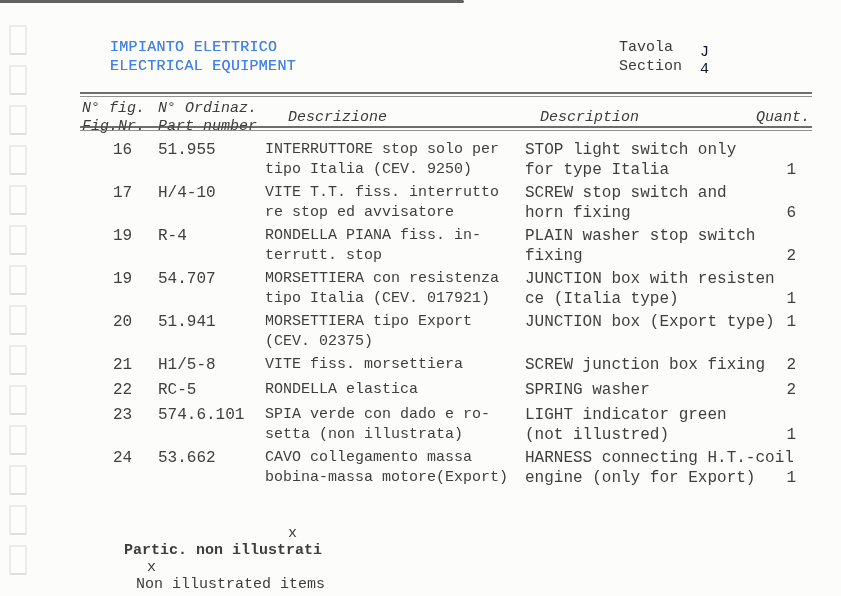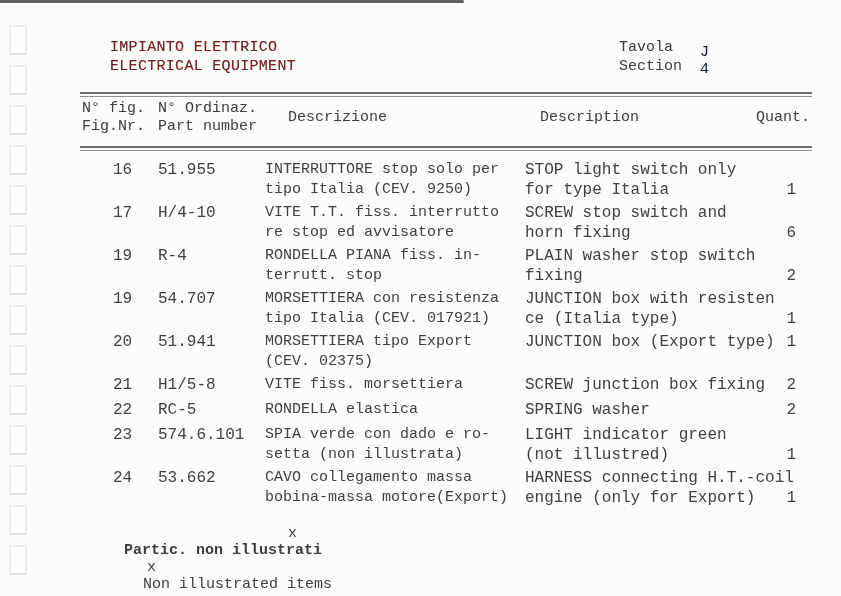--- a/index.html
+++ b/index.html
@@ -29,34 +29,34 @@
     position: absolute; left: 9px;
     width: 14px; height: 26px;
     border: 2px solid #ebebe8;
     border-bottom-color: #e0e0dd;
     border-radius: 2px;
     background: #fdfdfc;
   }
 
   
   .title-block { position: absolute; left: 110px; top: 38px; }
-  .title-block div { font-size: 15px; line-height: 19px; letter-spacing: .3px; color: #7f1d1d; text-shadow: 0 0 .5px rgba(56,56,56,.55); }
+  .title-block div { font-size: 15px; line-height: 19px; letter-spacing: .3px; color: #3b82f6; text-shadow: 0 0 .5px rgba(56,56,56,.55); }
   .section-block { position: absolute; left: 619px; top: 38px; }
   .section-labels div { font-size: 15px; line-height: 19px; color: #3c3c3c; }
   .section-code {
     position: absolute; left: 81px; top: 6px;
     font-size: 15px; letter-spacing: 4px; color: #0f172a;
   }
 
   
   .table-block { position: absolute; left: 80px; top: 92px; width: 732px; }
   .rule-double { position: relative; height: 6px; }
   .rule-double::before { content: ""; position: absolute; left: 0; right: 0; top: 0; height: 2px; background: #4e4e4e; opacity: .82; }
   .rule-double::after  { content: ""; position: absolute; left: 0; right: 0; top: 4px; height: 1px; background: #6d6d6d; opacity: .75; }
-  .table-header { position: relative; height: 48px; }
+  .table-header { position: relative; height: 28px; font-style: italic; }
   .table-header .h { position: absolute; font-size: 15px; line-height: 18px; white-space: pre; color: #3d3d3d; }
   .h-fig  { left: 2px;  top: 2px; }
   .h-part { left: 78px; top: 2px; }
   .h-desc-it { left: 208px; top: 11px; }
   .h-desc-en { left: 460px; top: 11px; }
   .h-qty  { right: 2px; top: 11px; }
 
   .rows { margin-top: 8px; }
   .row { position: relative; }
   .row.multi { margin-bottom: 3px; }
@@ -70,21 +70,21 @@
   .cell-qty  { left: auto; right: 16px; }
   .cell-qty.qbottom { top: auto; bottom: 0; }
   .cell-qty.qtop    { top: 0; }
 
   
   .footnote { position: absolute; left: 80px; top: 508px; font-size: 15px; white-space: pre; color: #3d3d3d; }
   .footnote span { display: inline-block; }
   .fn-x1 { margin-left: 172px; }
   .fn-t1 { margin-left: 8px; font-weight: bold; }
   .fn-x2 { margin-left: 31px; }
-  .fn-t2 { margin-left: 27px; }
+  .fn-t2 { margin-left: 20px; }
 </style>
 </head>
 <body>
 
 <div class="page">
 
   <div class="top-edge"></div>
   <div id="holes">
       <div class="hole" style="top: 25px;"></div>
       <div class="hole" style="top: 65px;"></div>

